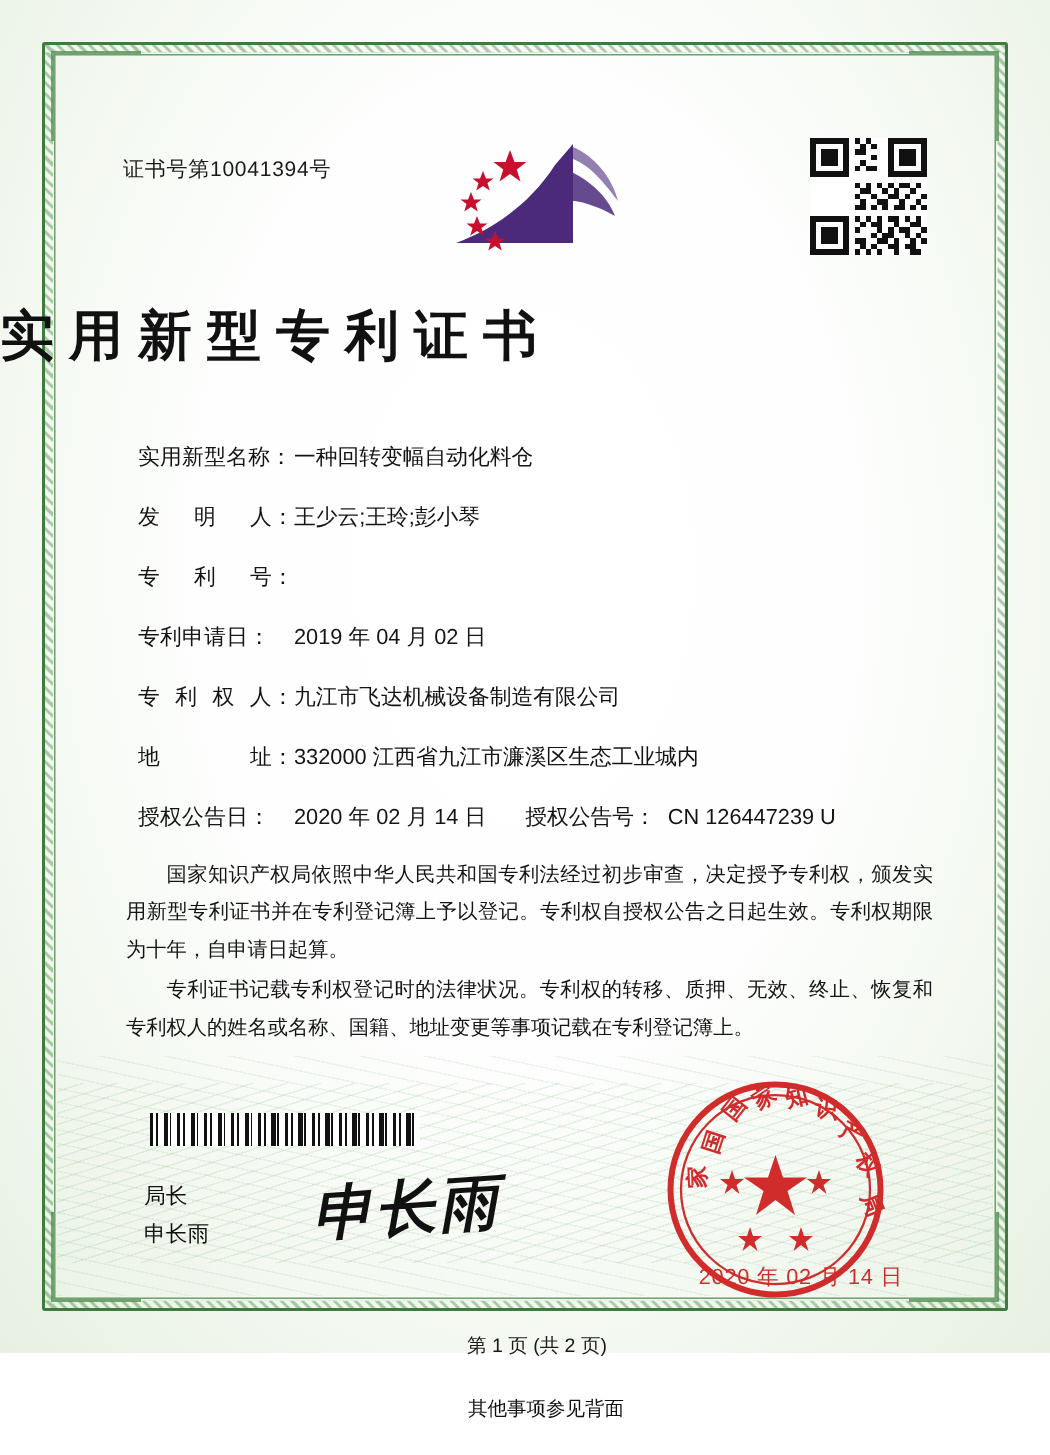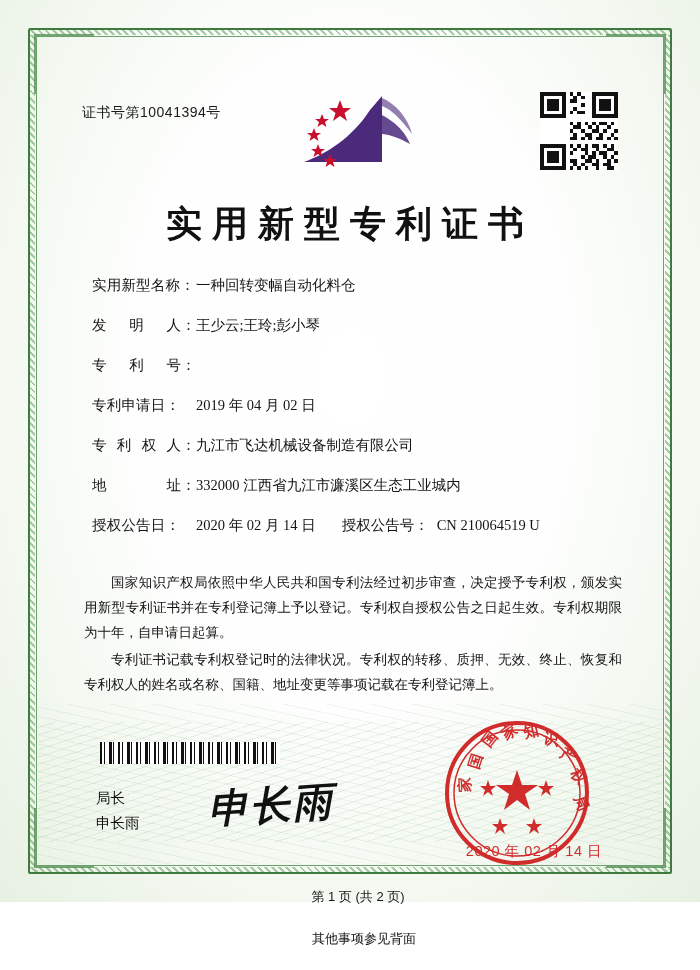--- a/index.html
+++ b/index.html
@@ -100,34 +100,33 @@
     right: 82px;
     top: 92px;
     width: 78px;
     height: 78px;
   }
 
   .title {
     position: absolute;
     left: 0; right: 0;
     top: 200px;
-    text-align: center;
+    text-align: left;
     font-family: "DejaVu Serif", serif;
     font-weight: bold;
     font-size: 36px;
     letter-spacing: 10px;
     color: #111;
   }
 
   .fields {
     position: absolute;
     left: 92px;
-    top: 276px;
+    top: 295px;
     right: 80px;
-    font-family: Liberation Serif, serif;
   }
   .field {
     display: flex;
     align-items: baseline;
     font-size: 14.5px;
     color: #141414;
     margin-bottom: 21px;
     white-space: nowrap;
   }
   .field .lab {
@@ -394,21 +393,21 @@
         <span>地</span>
         <span>址：</span>
       </span>
       <span class="val">332000 江西省九江市濂溪区生态工业城内</span>
     </div>
 
     <div class="field">
       <span class="lab">授权公告日：</span>
       <span>2020 年 02 月 14 日</span>
       <span class="lab2">授权公告号：</span>
-      <span>CN 210064519 U</span>
+      <span>CN 126447239 U</span>
     </div>
 
   </div>
 
   <div class="paras">
     <p>国家知识产权局依照中华人民共和国专利法经过初步审查，决定授予专利权，颁发实用新型专利证书并在专利登记簿上予以登记。专利权自授权公告之日起生效。专利权期限为十年，自申请日起算。</p>
     <p>专利证书记载专利权登记时的法律状况。专利权的转移、质押、无效、终止、恢复和专利权人的姓名或名称、国籍、地址变更等事项记载在专利登记簿上。</p>
   </div>
 
   <div class="barcode"></div>

